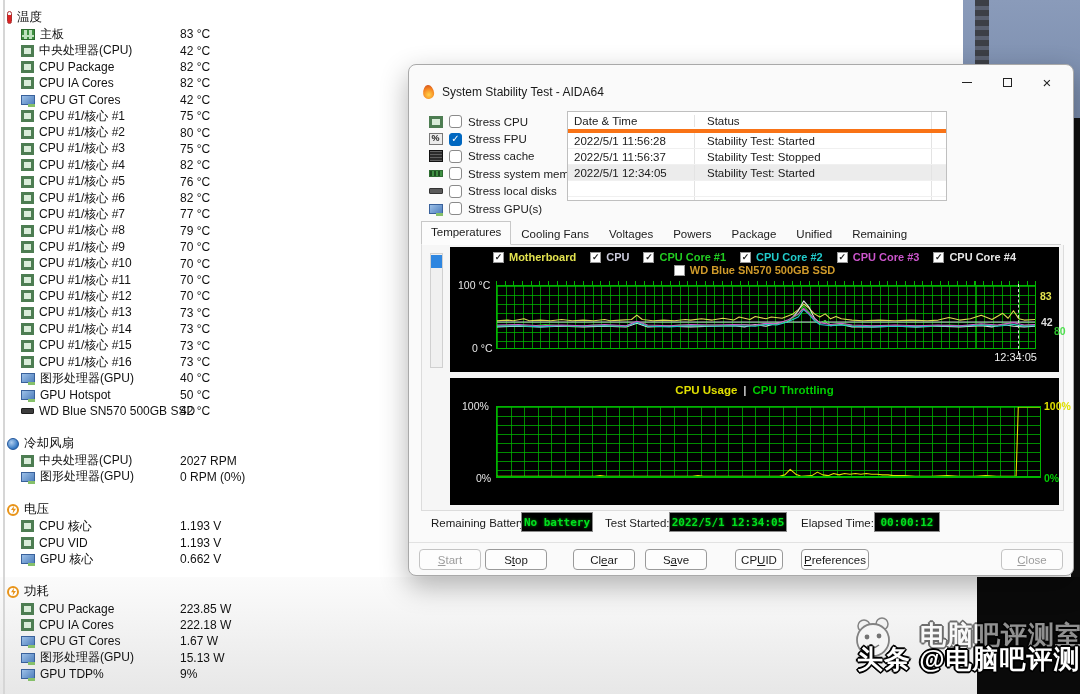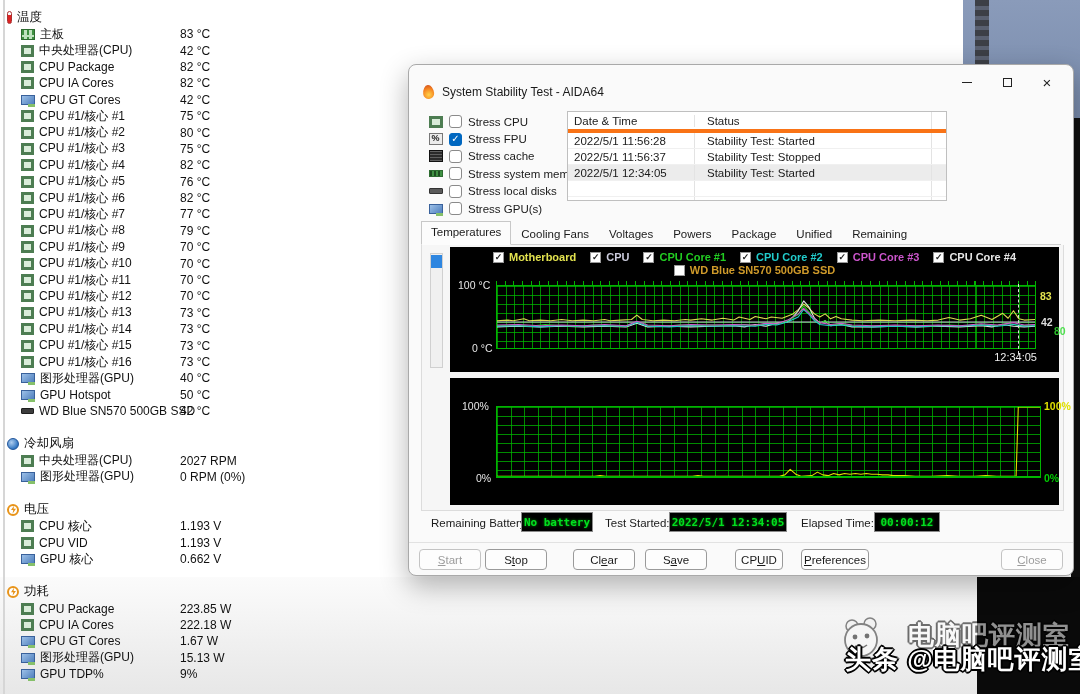--- a/index.html
+++ b/index.html
@@ -110,21 +110,21 @@
   .lcd{position:absolute;top:0;height:20px;background:#000;border:1px solid #8a8a8a;color:#00e020;
     font-family:"DejaVu Sans Mono",monospace;font-size:11px;font-weight:bold;display:flex;align-items:center;justify-content:center;
     text-shadow:0 0 3px rgba(0,255,0,.55)}
   #footer{position:absolute;left:0;right:0;bottom:0;height:33px;border-top:1px solid #e2e2e2;border-radius:0 0 8px 8px}
   .btn{position:absolute;top:6px;height:21px;background:#fdfdfd;border:1px solid #9a9a9a;border-radius:4px;
     font-size:11.5px;display:flex;align-items:center;justify-content:center;color:#1a1a1a}
   .btn.disabled{color:#9c9c9c;border-color:#c4c4c4}
   .btn u{text-decoration:underline}
 
   
-  #watermark{left:0;top:0;width:1012px;height:694px;pointer-events:none}
+  #watermark{left:12px;top:0;width:1012px;height:694px;pointer-events:none}
   .wm-text{position:absolute;font-size:26px;font-weight:bold;letter-spacing:1px;color:#fff;white-space:nowrap;
     text-shadow:-2px 0 0 #000,2px 0 0 #000,0 -2px 0 #000,0 2px 0 #000,-1px -1px 0 #000,1px -1px 0 #000,-1px 1px 0 #000,1px 1px 0 #000}
   .wm-ghost{opacity:.55}
   #wm-logo{position:absolute;left:836px;top:616px;opacity:.9}
 </style>
 </head>
 <body>
 
 <div class="abs" id="wallpaper"></div>
 <div class="abs" id="tower"></div>
@@ -474,20 +474,23 @@
       </div>
       <div id="cursor-labels">
           <span style="color: rgb(227, 227, 79); position: absolute; left: 0px; top: 0px;">83</span>
           <span style="color: rgb(51, 221, 51); position: absolute; left: 14px; top: 3px; opacity: 0.85; margin-top: 32px;">80</span>
           <span style="color: rgb(221, 221, 221); position: absolute; left: 1px; top: 26px;">42</span>
         </div>
       <div id="temp-time">12:34:05</div>
     </div>
 
     <div class="gblock" id="usage-block">
+      <div id="usage-title">
+        <span style="color: rgb(224, 224, 0);">CPU Usage</span><span style="color: rgb(204, 204, 204);">|</span><span style="color: rgb(0, 204, 0);">CPU Throttling</span>
+      </div>
       <div class="axlab" style="left:12px;top:22px">100%</div>
       <div class="axlab" style="left:26px;top:94px">0%</div>
       <div class="plot" id="usage-plot">
         <svg id="usage-svg" viewBox="0 0 545 72" preserveAspectRatio="none">
             <polyline points="0.0,71.3 98.1,71.3 103.5,70.6 109.0,71.3 196.2,71.3 201.7,70.6 207.1,71.3 283.4,71.3 288.9,69.8 294.3,64.1 299.8,69.1 305.2,71.3 316.1,70.6 321.6,67.0 327.0,69.8 332.4,70.6 337.9,68.4 343.4,69.8 348.8,68.4 354.3,69.1 359.7,68.4 365.2,69.1 370.6,68.4 376.0,69.1 381.5,69.1 386.9,69.8 392.4,69.8 397.8,70.6 408.8,70.6 419.7,71.3 436.0,71.3 452.3,70.6 463.3,71.3 479.6,71.3 490.5,70.6 501.4,71.3 512.3,71.3 521.0,71.3 523.2,0.0 545.0,0.0" fill="none" stroke="#e0e000" stroke-width="1.1" stroke-linejoin="round"></polyline>
             <polyline points="0.0,71.6 545.0,71.6" fill="none" stroke="#00bb00" stroke-width="1.1" stroke-linejoin="round"></polyline>
           </svg>
       </div>
       <div class="axlab" id="usage-r-top" style="left: 594px; top: 22px; font-weight: bold; color: rgb(224, 224, 0);">100%</div>
       <div class="axlab" id="usage-r-bot" style="left: 594px; top: 94px; font-weight: bold; color: rgb(0, 204, 0);">0%</div>

